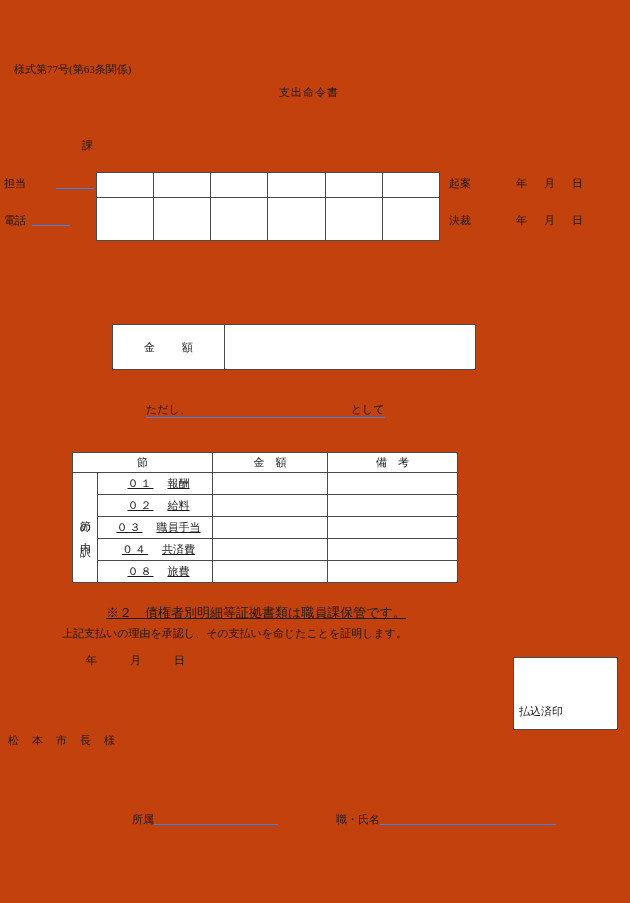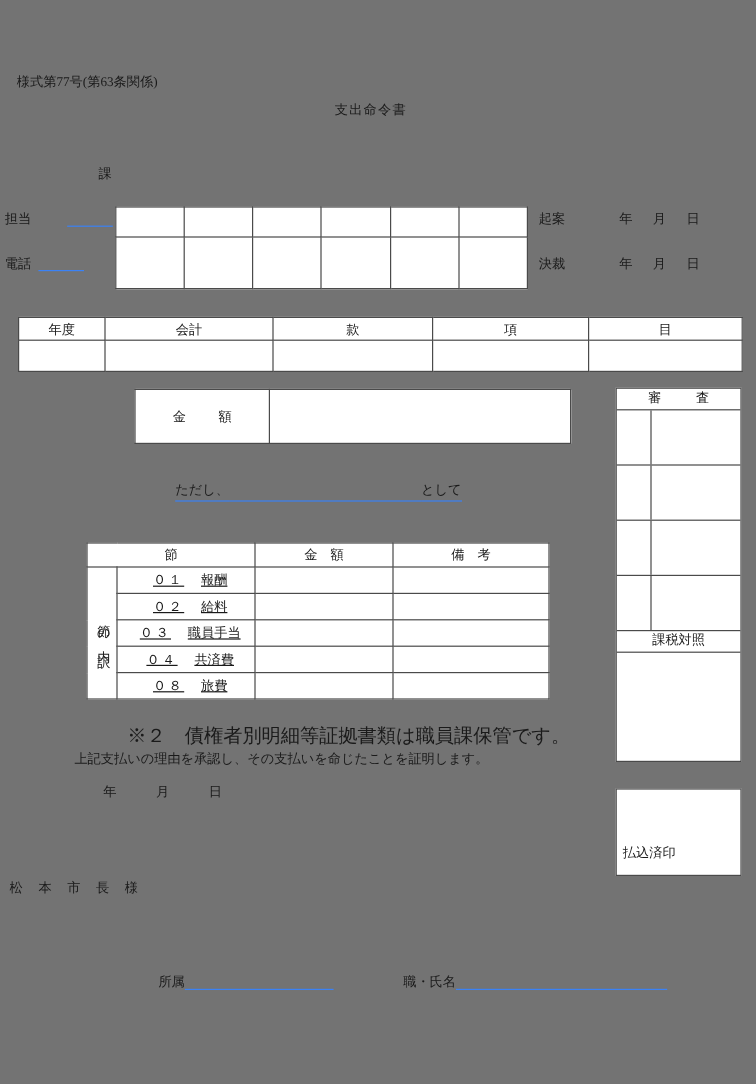--- a/index.html
+++ b/index.html
@@ -9,21 +9,21 @@
     background: #ffffff;
   }
   body {
     font-family: "Liberation Serif", "DejaVu Serif", serif;
     color: #1a1a1a;
   }
   .page {
     position: relative;
     width: 630px;
     height: 903px;
-    background: #737373;
+    background: #c2410c;
     overflow: hidden;
     font-size: 11px;
   }
   .abs { position: absolute; }
 
   
   .txt { white-space: pre; line-height: 1; }
   .wide { letter-spacing: 3px; }
 
   
@@ -169,45 +169,20 @@
     </tr>
   </tbody>
     </table>
 
   <div class="abs txt" style="left:449px; top:178px; font-size:11px;">起案</div>
   <div class="abs txt wide" style="left:516px; top:178px; font-size:11px;">年　月　日</div>
 
   <div class="abs txt" style="left:449px; top:215px; font-size:11px;">決裁</div>
   <div class="abs txt wide" style="left:516px; top:215px; font-size:11px;">年　月　日</div>
 
-  <table class="tbl budget-tbl abs" style="left:15px; top:264px; width:603px;">
-    <colgroup>
-      <col style="width:72px;">
-      <col style="width:140px;">
-      <col style="width:133px;">
-      <col style="width:130px;">
-      <col style="width:128px;">
-    </colgroup>
-    <tbody>
-        <tr>
-      <td>年度</td>
-      <td>会計</td>
-      <td>款</td>
-      <td>項</td>
-      <td>目</td>
-    </tr>
-    <tr class="body-row">
-      <td></td>
-      <td></td>
-      <td></td>
-      <td></td>
-      <td></td>
-    </tr>
-  </tbody>
-    </table>
 
   <table class="tbl amount-tbl abs" style="left:112px; top:324px; width:363px;">
     <colgroup>
       <col style="width:112px;">
       <col style="width:251px;">
     </colgroup>
     <tbody>
         <tr>
       <td class="amount-label">金　額</td>
       <td></td>
@@ -268,44 +243,27 @@
     <tr>
       <td class="code">
         <span class="num">０８</span><span class="nm">旅費</span>
       </td>
       <td></td>
       <td></td>
     </tr>
   </tbody>
     </table>
 
-  <div class="abs txt" style="left:106px; top:606px; font-size:16px;">※２　債権者別明細等証拠書類は職員課保管です。</div>
+  <div class="abs txt" style="left:106px; top:606px; font-size:13px;text-decoration:underline;">※２　債権者別明細等証拠書類は職員課保管です。</div>
   <div class="abs txt" style="left:62px; top:628px; font-size:11px;">上記支払いの理由を承認し、その支払いを命じたことを証明します。</div>
 
   <div class="abs txt" style="left:86px; top:655px; font-size:11px;">年　　　月　　　日</div>
 
   <div class="abs txt" style="left:8px; top:735px; font-size:11px; letter-spacing:1px;">松　本　市　長　様</div>
 
-  <div class="abs review-box" style="left:513px; top:323px; width:105px; height:312px;">
-    <div class="review-hdr">審　査</div>
-    <div class="review-row">
-      <span class="divider"></span>
-    </div>
-    <div class="review-row">
-      <span class="divider"></span>
-    </div>
-    <div class="review-row">
-      <span class="divider"></span>
-    </div>
-    <div class="review-row">
-      <span class="divider"></span>
-    </div>
-    <div class="review-tax">課税対照</div>
-    <div class="review-tail"></div>
-  </div>
 
   <div class="abs seal-box" style="left:513px; top:657px; width:105px; height:73px;">
     <div class="seal-label">払込済印</div>
   </div>
 
   <div class="abs rule-row" style="left:132px; top:812px;">
     <span class="txt" style="font-size:11px;">所属</span>
     <span class="uline txt" style="width:124px; height:12px; font-size:11px;"></span>
   </div>
 

